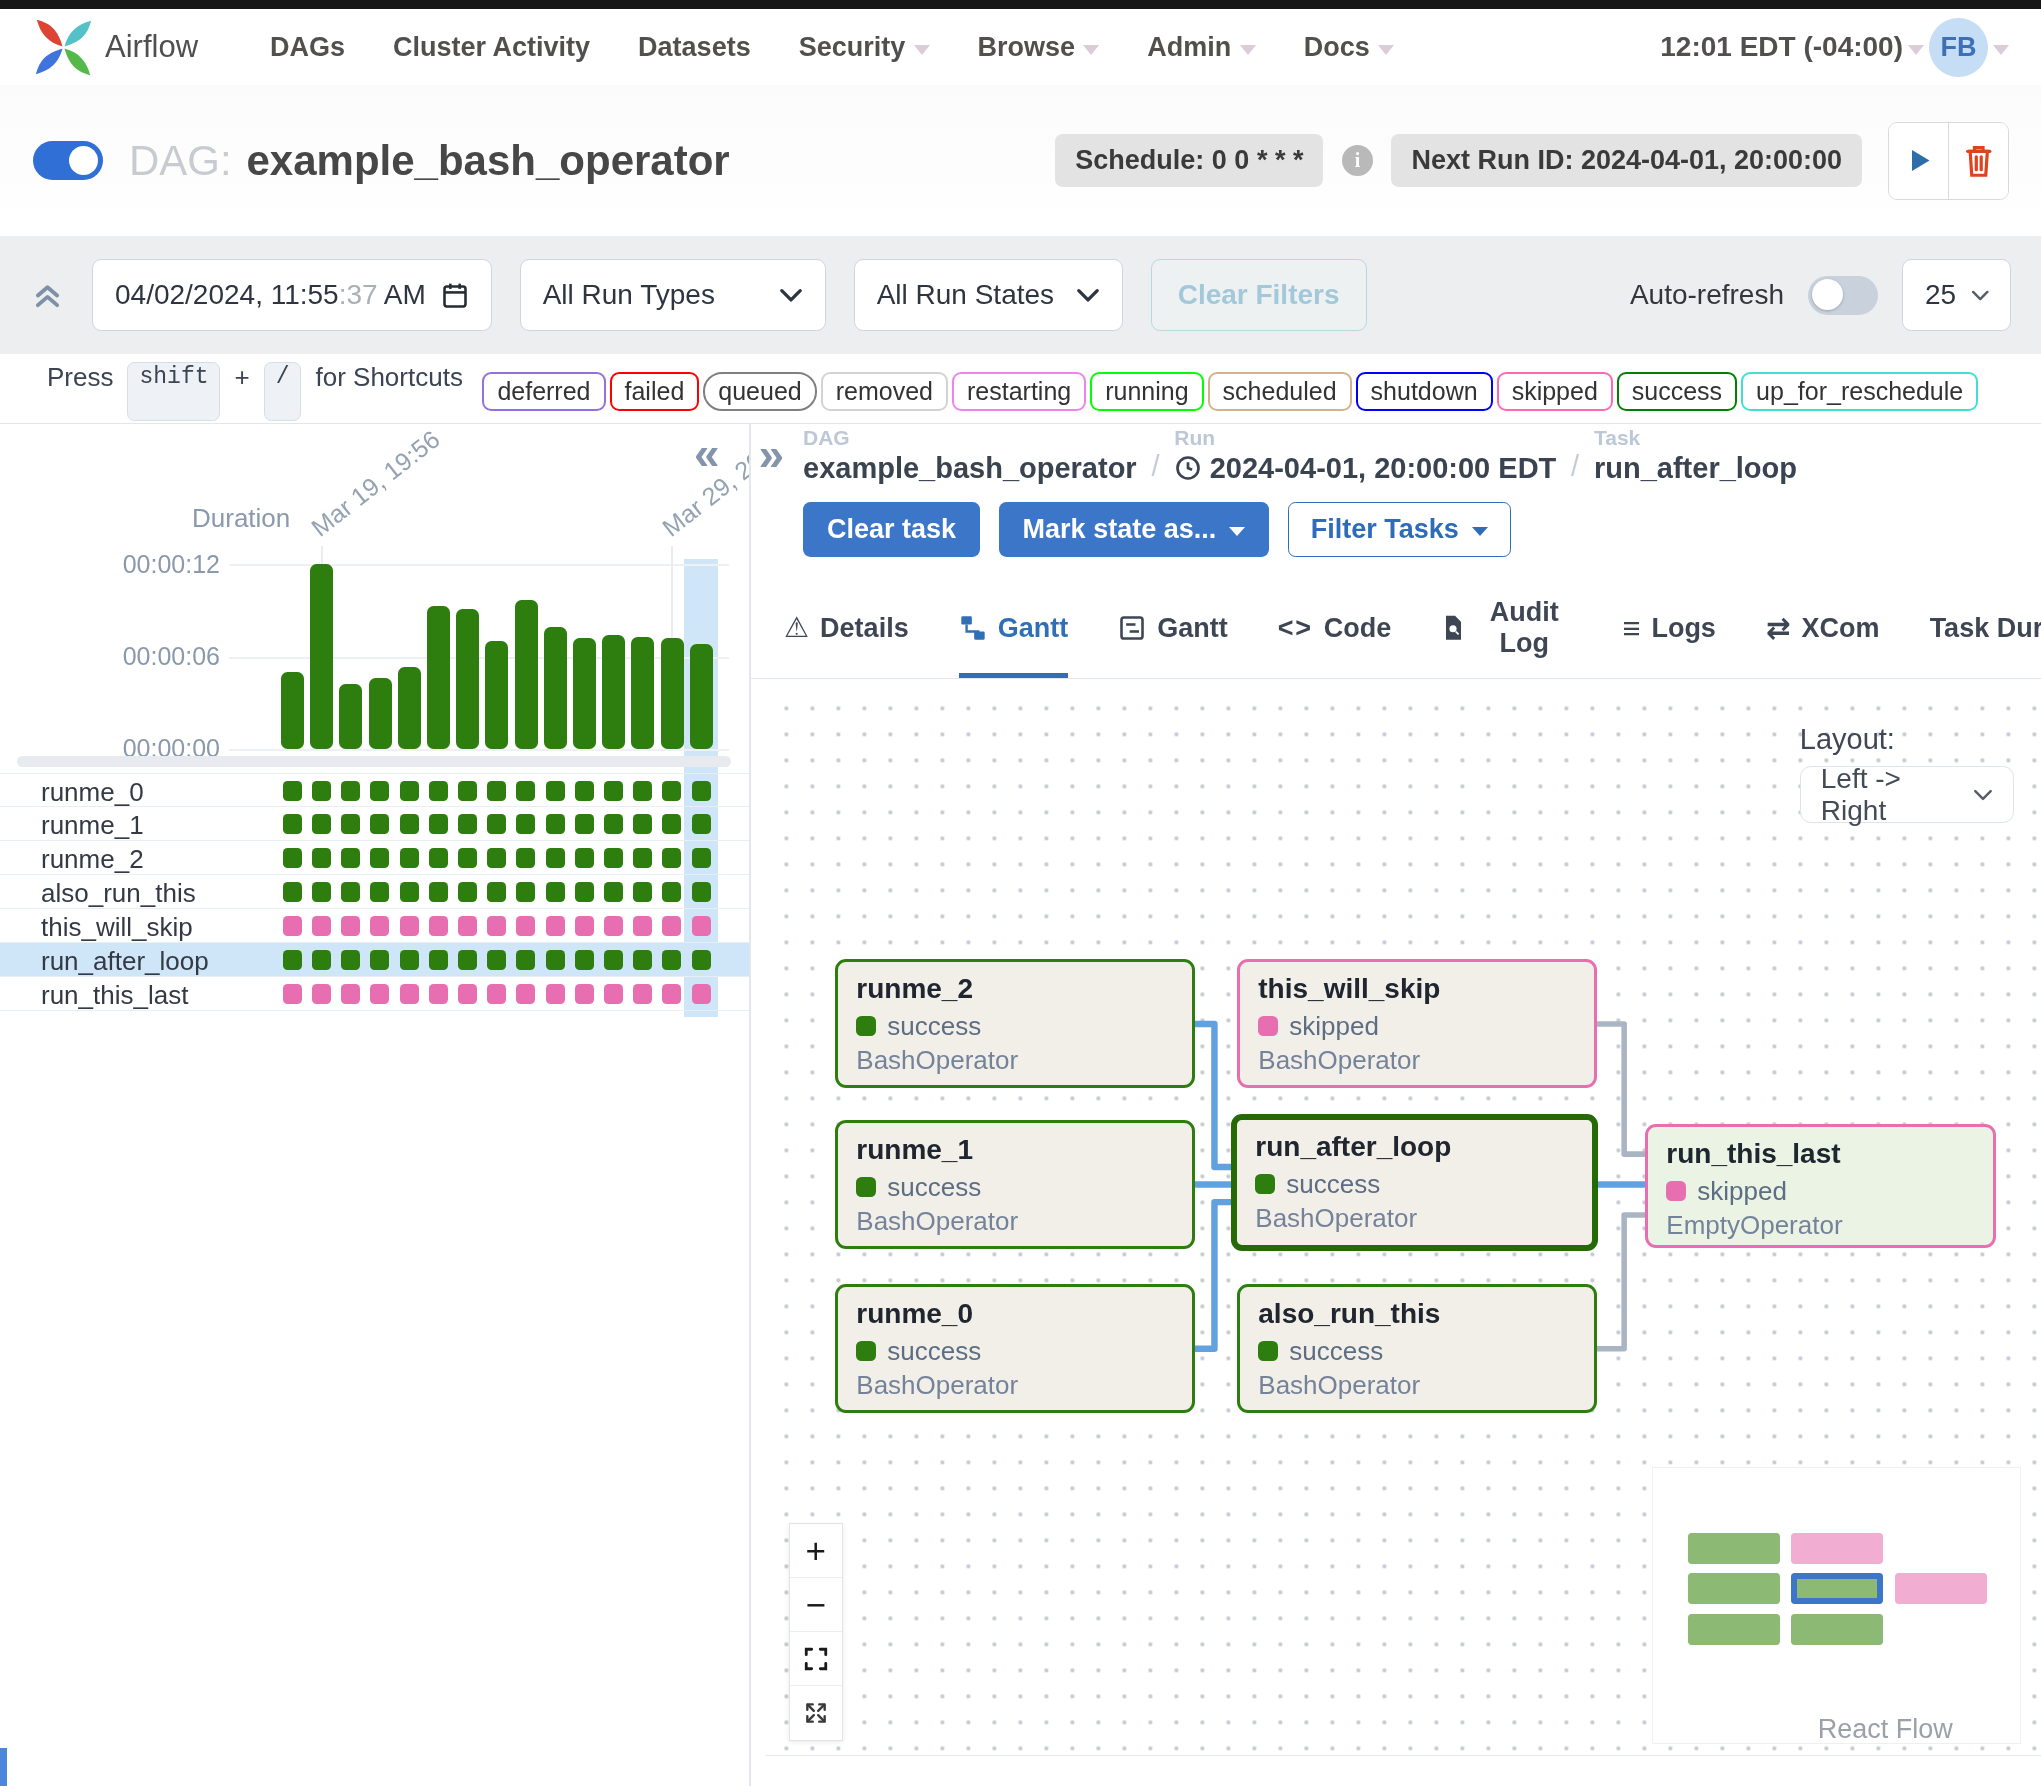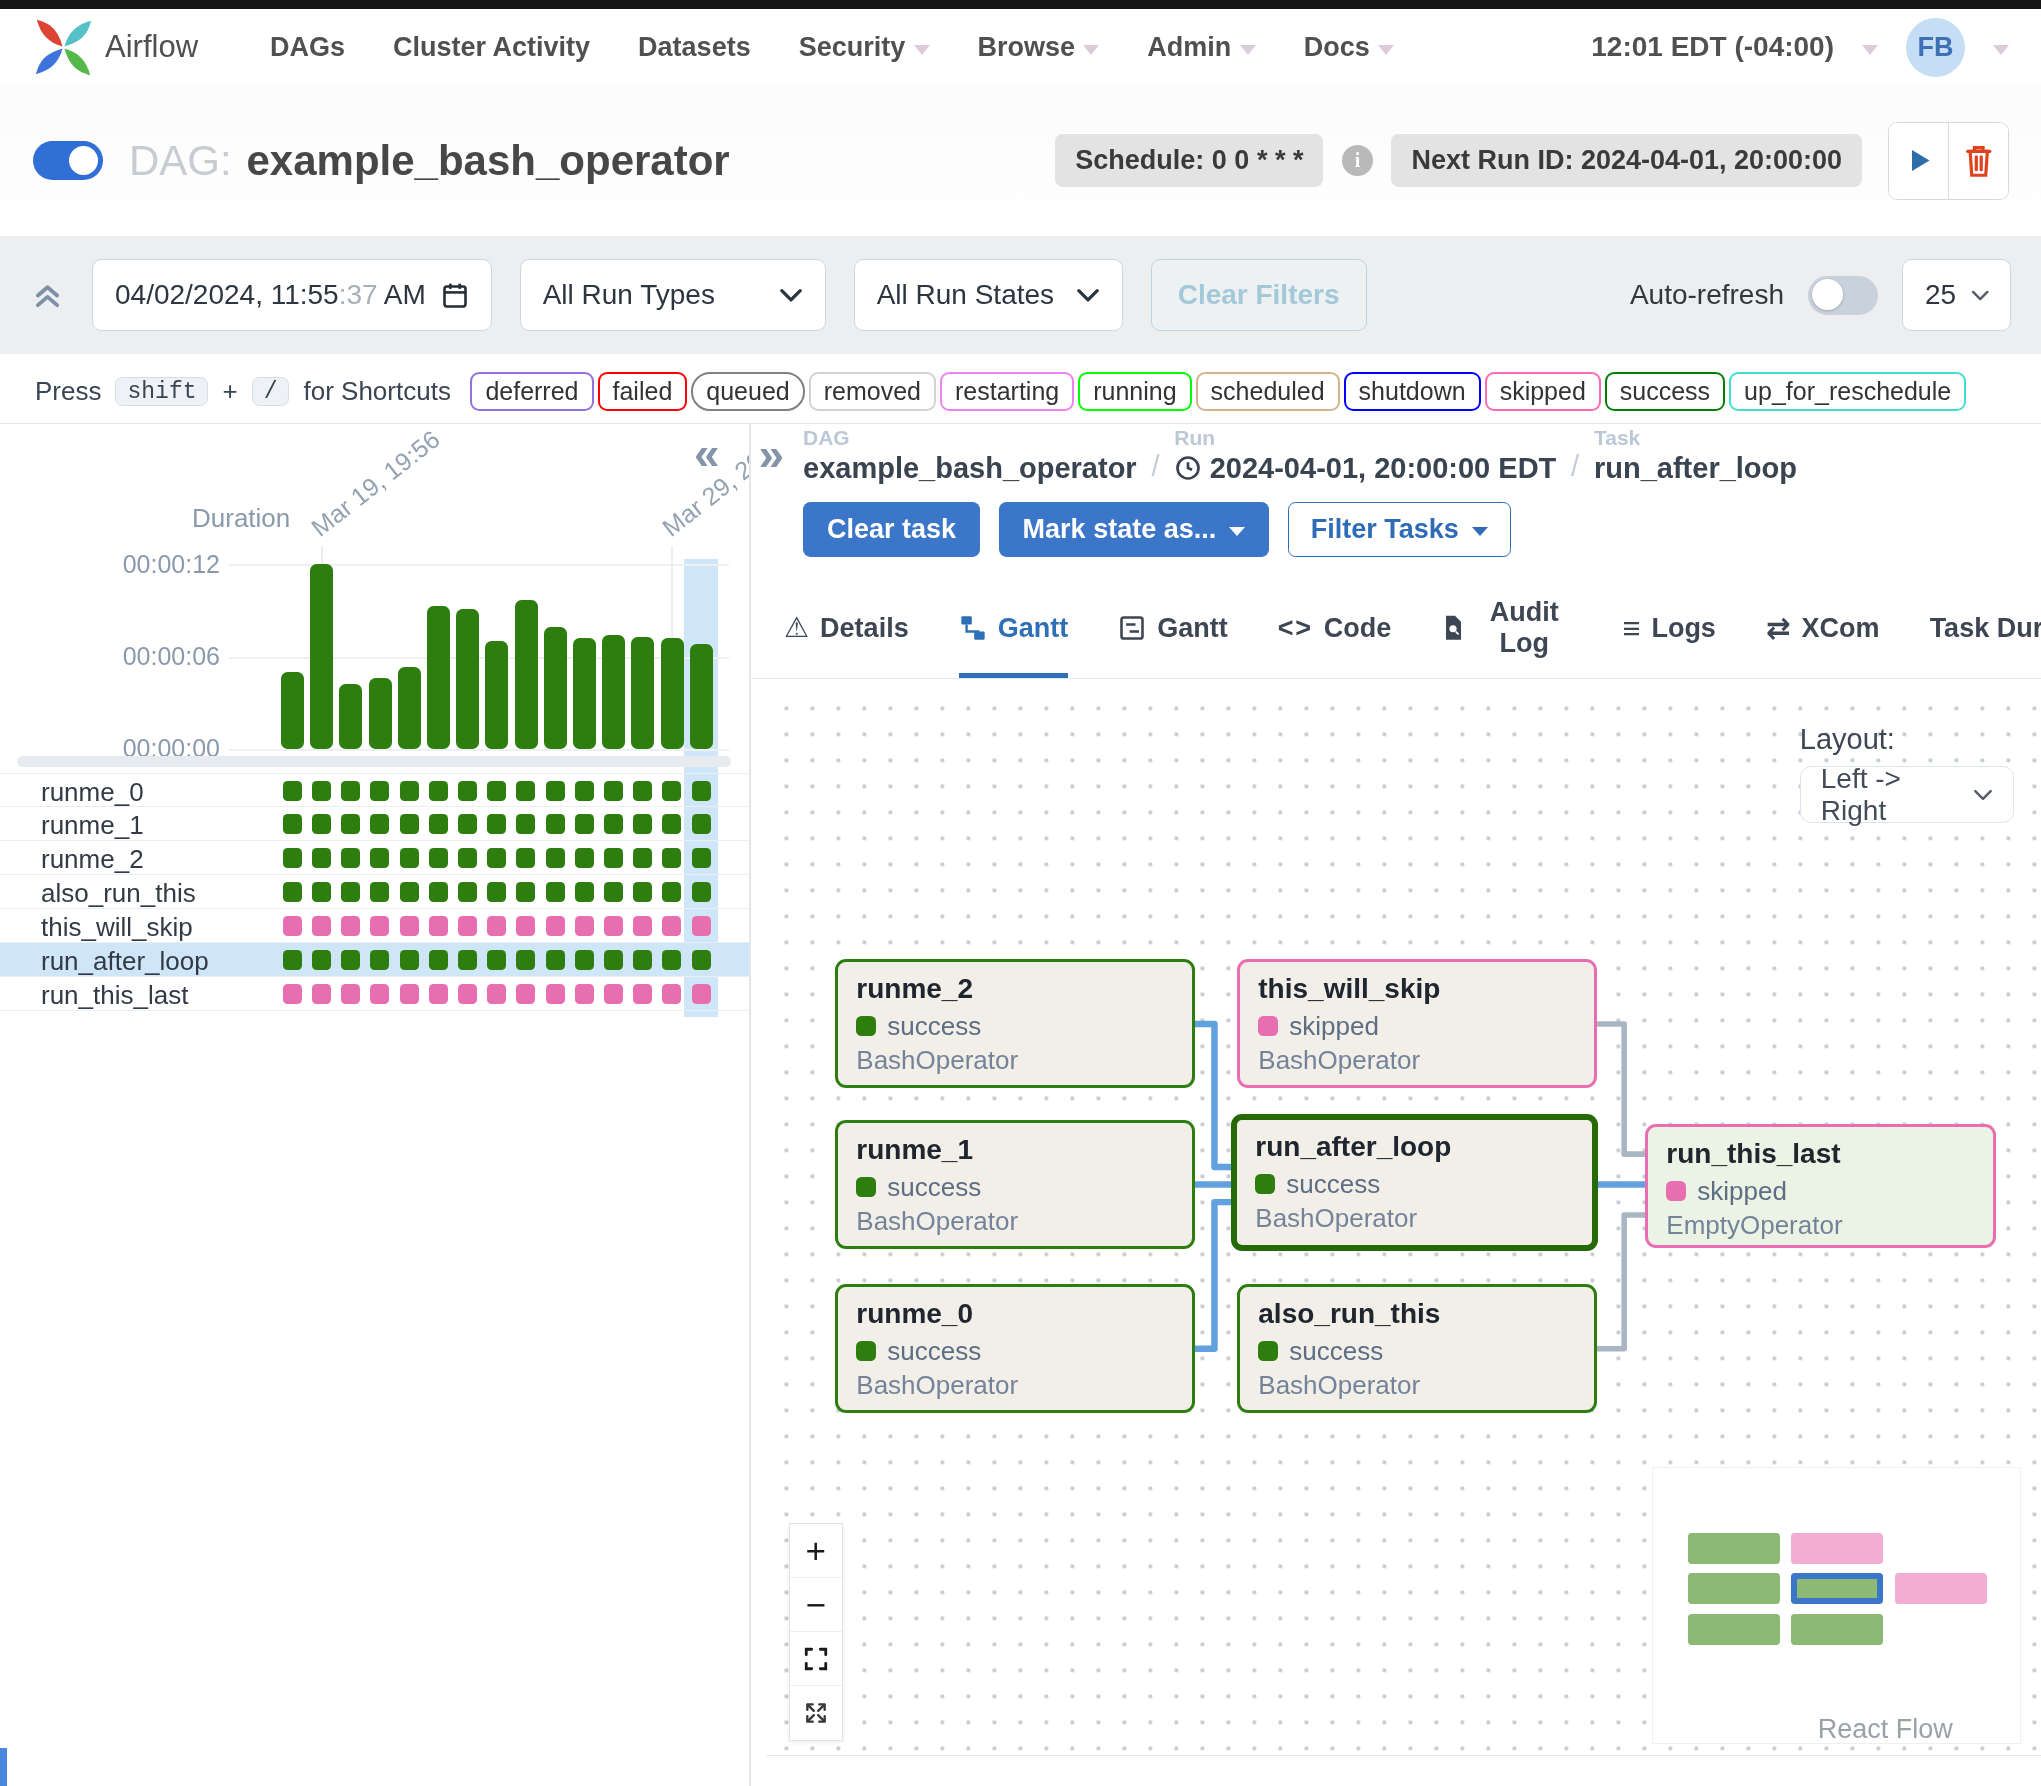--- a/index.html
+++ b/index.html
@@ -6,21 +6,21 @@
   #page{position:relative;width:2042px;height:1787px;background:#fff;overflow:hidden;
         font-family:"Liberation Sans","DejaVu Sans",sans-serif;color:#3c4350;}
   
   .topstrip{position:absolute;top:0;left:0;right:0;height:9.2px;background:#161616;}
   .nav{position:absolute;top:9.2px;left:0;right:0;height:76px;display:flex;align-items:center;padding:0 33px;box-sizing:border-box;}
   .brand{display:flex;align-items:center;gap:11px;}
   .brand-name{font-size:31px;color:#4f4f4f;}
   .nav-items{display:flex;margin-left:72px;gap:48px;align-items:center;}
   .nav-item{font-size:27px;font-weight:bold;color:#51504f;display:flex;gap:8.3px;align-items:center;cursor:pointer;}
   .nav-caret,.soft-caret{width:0;height:0;border-left:8.3px solid transparent;border-right:8.3px solid transparent;border-top:10px solid #dccbd8;margin-top:5.5px;}
-  .nav-right{margin-left:auto;display:flex;align-items:center;gap:28px;}
+  .nav-right{margin-left:auto;display:flex;align-items:center;gap:5px;}
   .clock{font-size:28px;font-weight:bold;color:#51504f;}
   .avatar{width:59px;height:59px;border-radius:50%;background:#c5ddf5;color:#3d70b5;font-weight:bold;font-size:27px;display:flex;align-items:center;justify-content:center;}
   
   .title-row{position:absolute;top:85px;left:0;right:0;height:151px;display:flex;align-items:center;padding:0 33px;box-sizing:border-box;background:linear-gradient(#fbfbfb,#ffffff);}
   .toggle-on{width:70px;height:39px;border-radius:20px;background:#2f6fd6;position:relative;flex:none;}
   .toggle-on .knob{position:absolute;right:4.6px;top:4.6px;width:29.5px;height:29.5px;border-radius:50%;background:#fff;}
   .dag-label{font-size:42px;color:#c8ccd2;margin-left:26px;}
   .dag-name{font-size:42px;font-weight:bold;color:#474747;margin-left:14.8px;}
   .title-right{margin-left:auto;display:flex;align-items:center;gap:18.5px;}
   .badge-gray{background:#e3e3e3;border-radius:7.4px;padding:11px 20px;font-size:27px;font-weight:bold;color:#3a3a3a;white-space:nowrap;}
@@ -31,21 +31,21 @@
   
   .filter-bar{position:absolute;top:236px;left:0;right:0;height:118px;background:#eceef0;display:flex;align-items:center;padding:0 31px;box-sizing:border-box;gap:28px;}
   .input-box{background:#fff;border:1.8px solid #cdd6e0;border-radius:9.2px;height:72px;display:flex;align-items:center;padding:0 22px;font-size:28px;color:#2d3540;box-sizing:border-box;gap:14.8px;white-space:nowrap;}
   .dt-sec{color:#a9b0b8;}
   .clear-filters{border:1.8px solid #b7d6e4;color:#a3c8da;background:#eef1f2;border-radius:9.2px;height:72px;padding:0 26px;font-size:28px;font-weight:bold;display:flex;align-items:center;box-sizing:border-box;}
   .auto-wrap{margin-left:auto;display:flex;align-items:center;gap:24px;}
   .autorefresh-label{font-size:28px;color:#33373d;}
   .toggle-off{width:70px;height:39px;border-radius:20px;background:#c9d2dc;position:relative;flex:none;}
   .toggle-off .knob{position:absolute;left:3.7px;top:3.7px;width:31px;height:31px;border-radius:50%;background:#fff;box-shadow:0 0.9px 2.8px rgba(0,0,0,.25);}
   
-  .legend-row{position:absolute;top:362px;left:0;right:0;height:59px;display:flex;align-items:center;gap:14px;padding:0 35px;font-size:26px;color:#3a4452;box-sizing:border-box;}
+  .legend-row{position:absolute;top:362px;left:12px;right:0;height:59px;display:flex;gap:14px;padding:0 35px;font-size:26px;color:#3a4452;box-sizing:border-box;}
   .kbd{background:#eef2f6;border:1.8px solid #d5dde5;border-radius:7.4px;padding:0.9px 11px;font-family:"Liberation Mono","DejaVu Sans Mono",monospace;font-size:23px;color:#3a4452;}
   .state-badge{border:2.8px solid #999;border-radius:9.2px;padding:2.8px 13px;font-size:25px;color:#333;background:#fff;white-space:nowrap;}
   
   .main{position:absolute;top:423px;left:0;right:0;bottom:0;border-top:1.8px solid #e3e7ec;}
   .left-panel{position:absolute;left:0;top:0;width:749px;bottom:0;overflow:hidden;}
   .vdivider{position:absolute;left:749px;top:0;bottom:0;width:1.8px;background:#e3e7ec;}
   .right-panel{position:absolute;left:751px;top:0;right:0;bottom:0;overflow:hidden;}
   .collapse-left{position:absolute;left:694px;top:5.5px;font-size:46px;font-weight:bold;color:#8595a9;cursor:pointer;line-height:1;}
   .expand-right{position:absolute;left:7.4px;top:7.4px;font-size:46px;font-weight:bold;color:#8595a9;cursor:pointer;line-height:1;}
   

